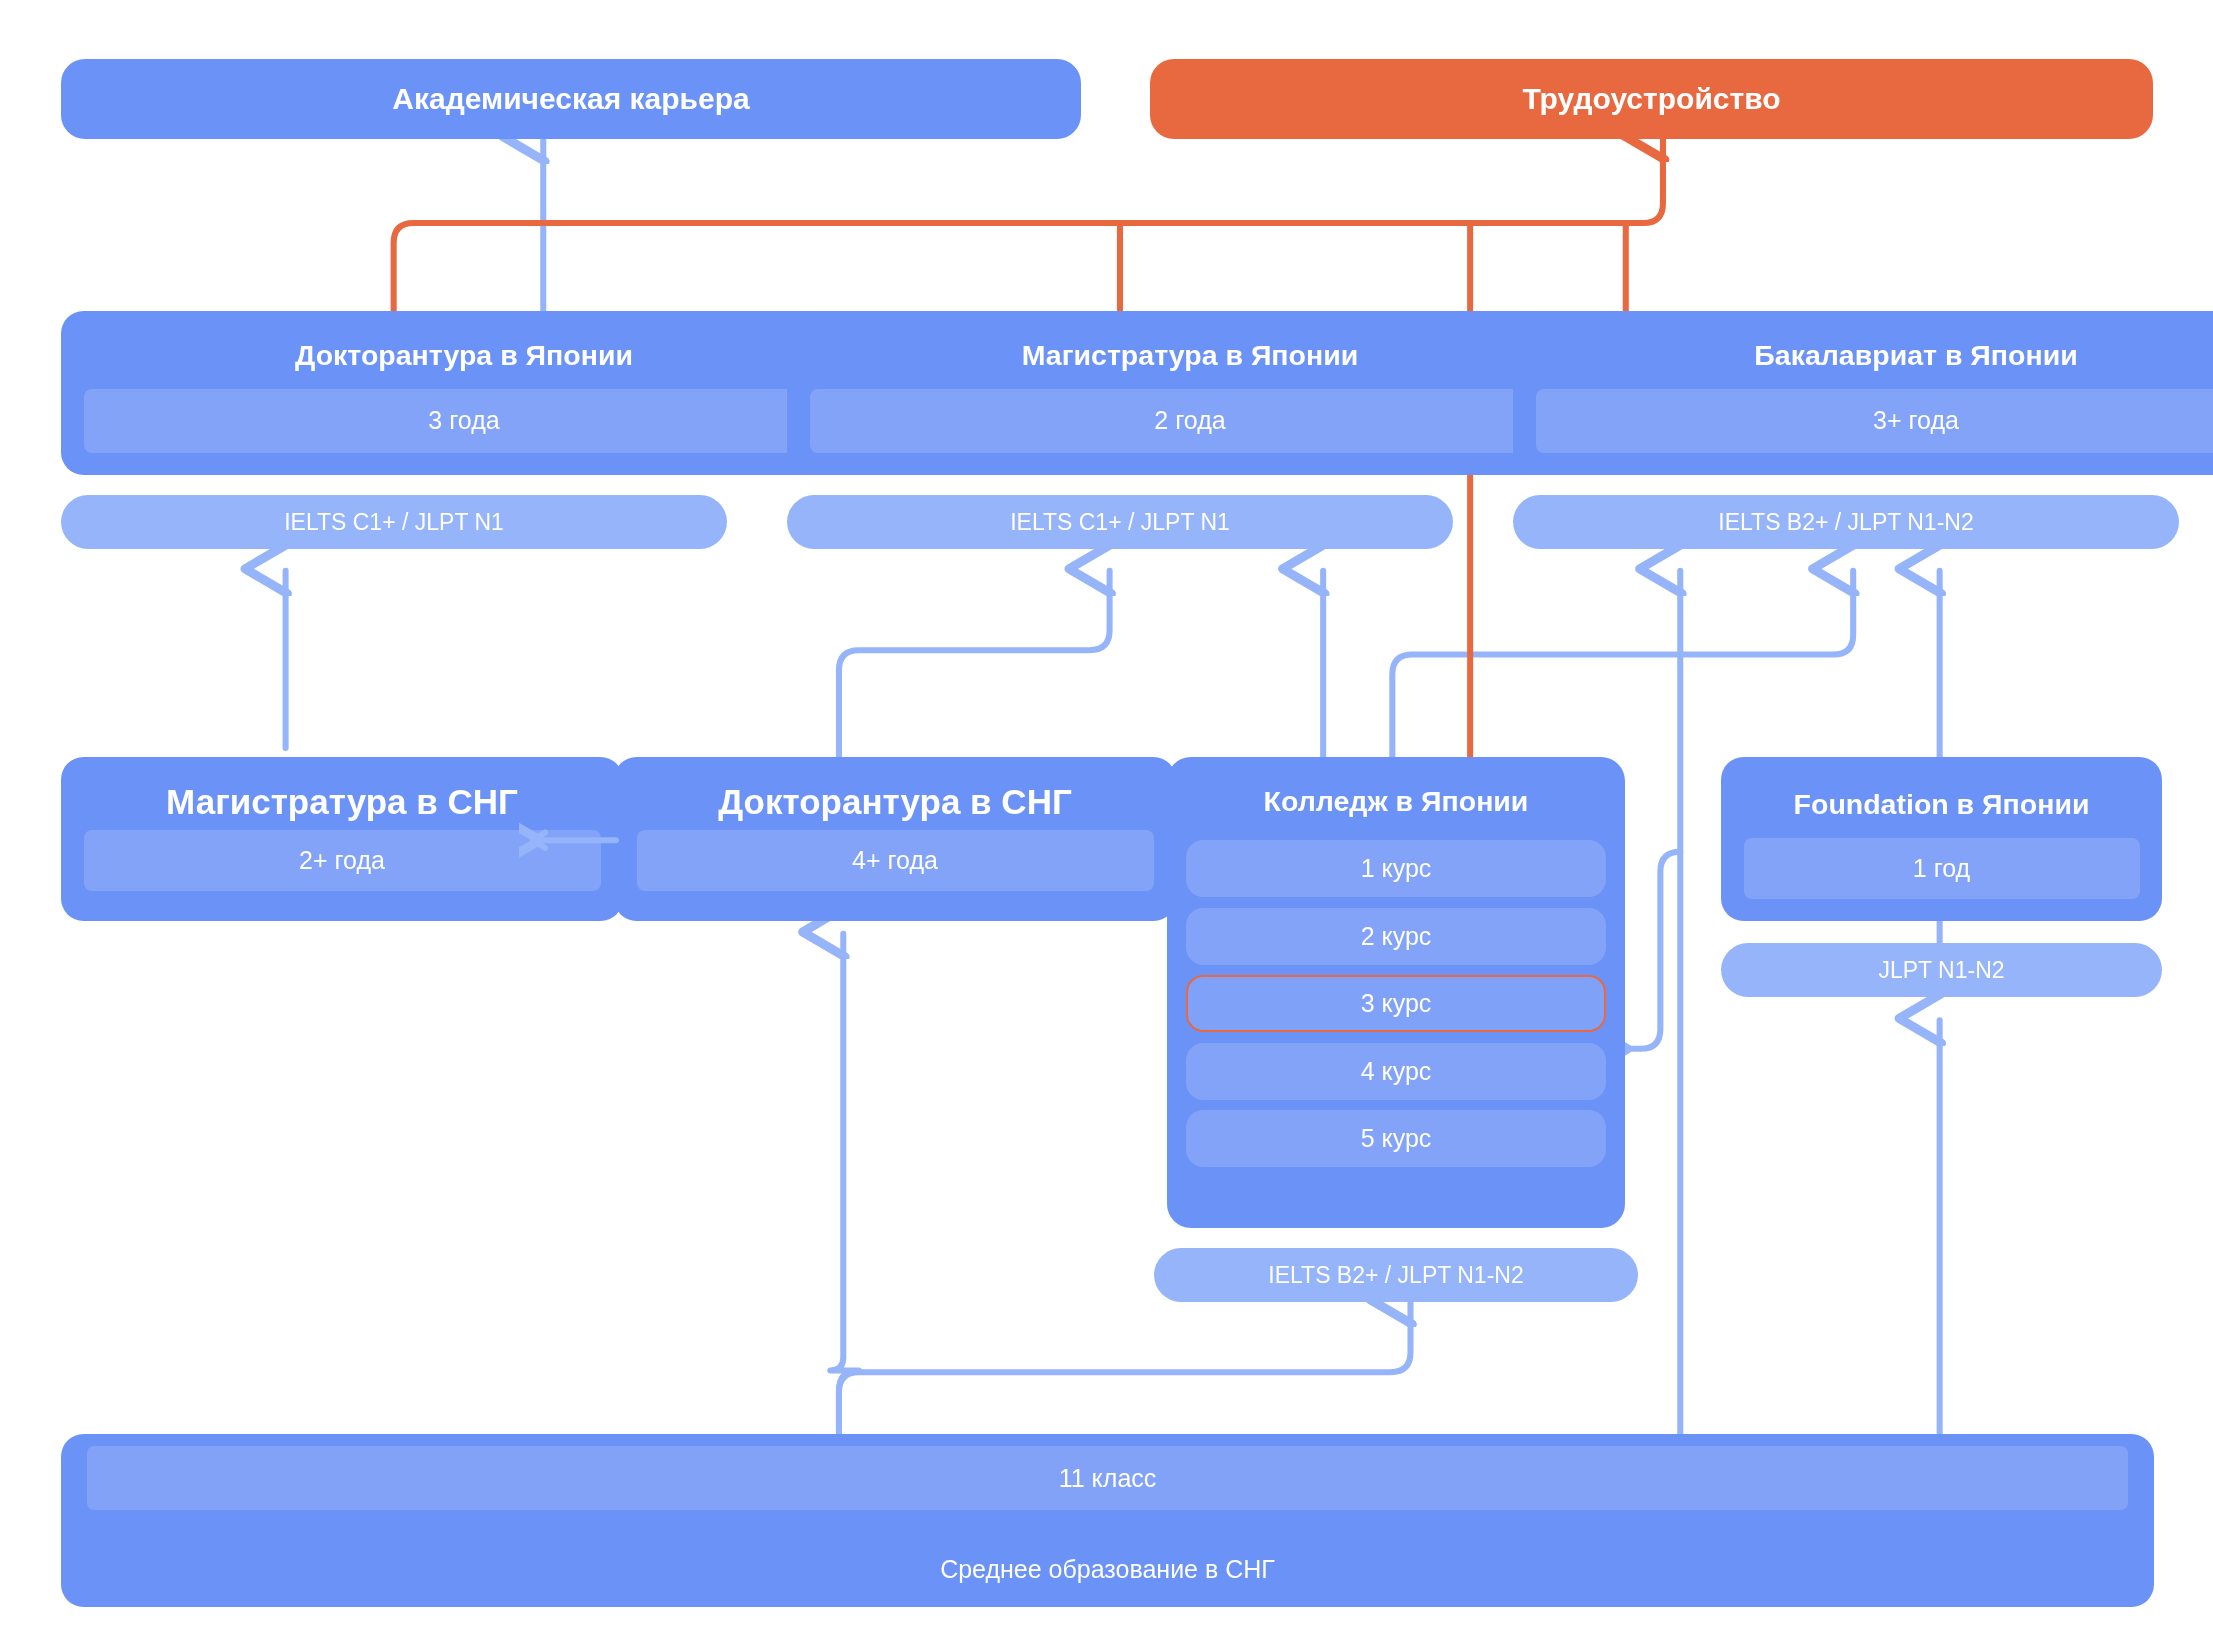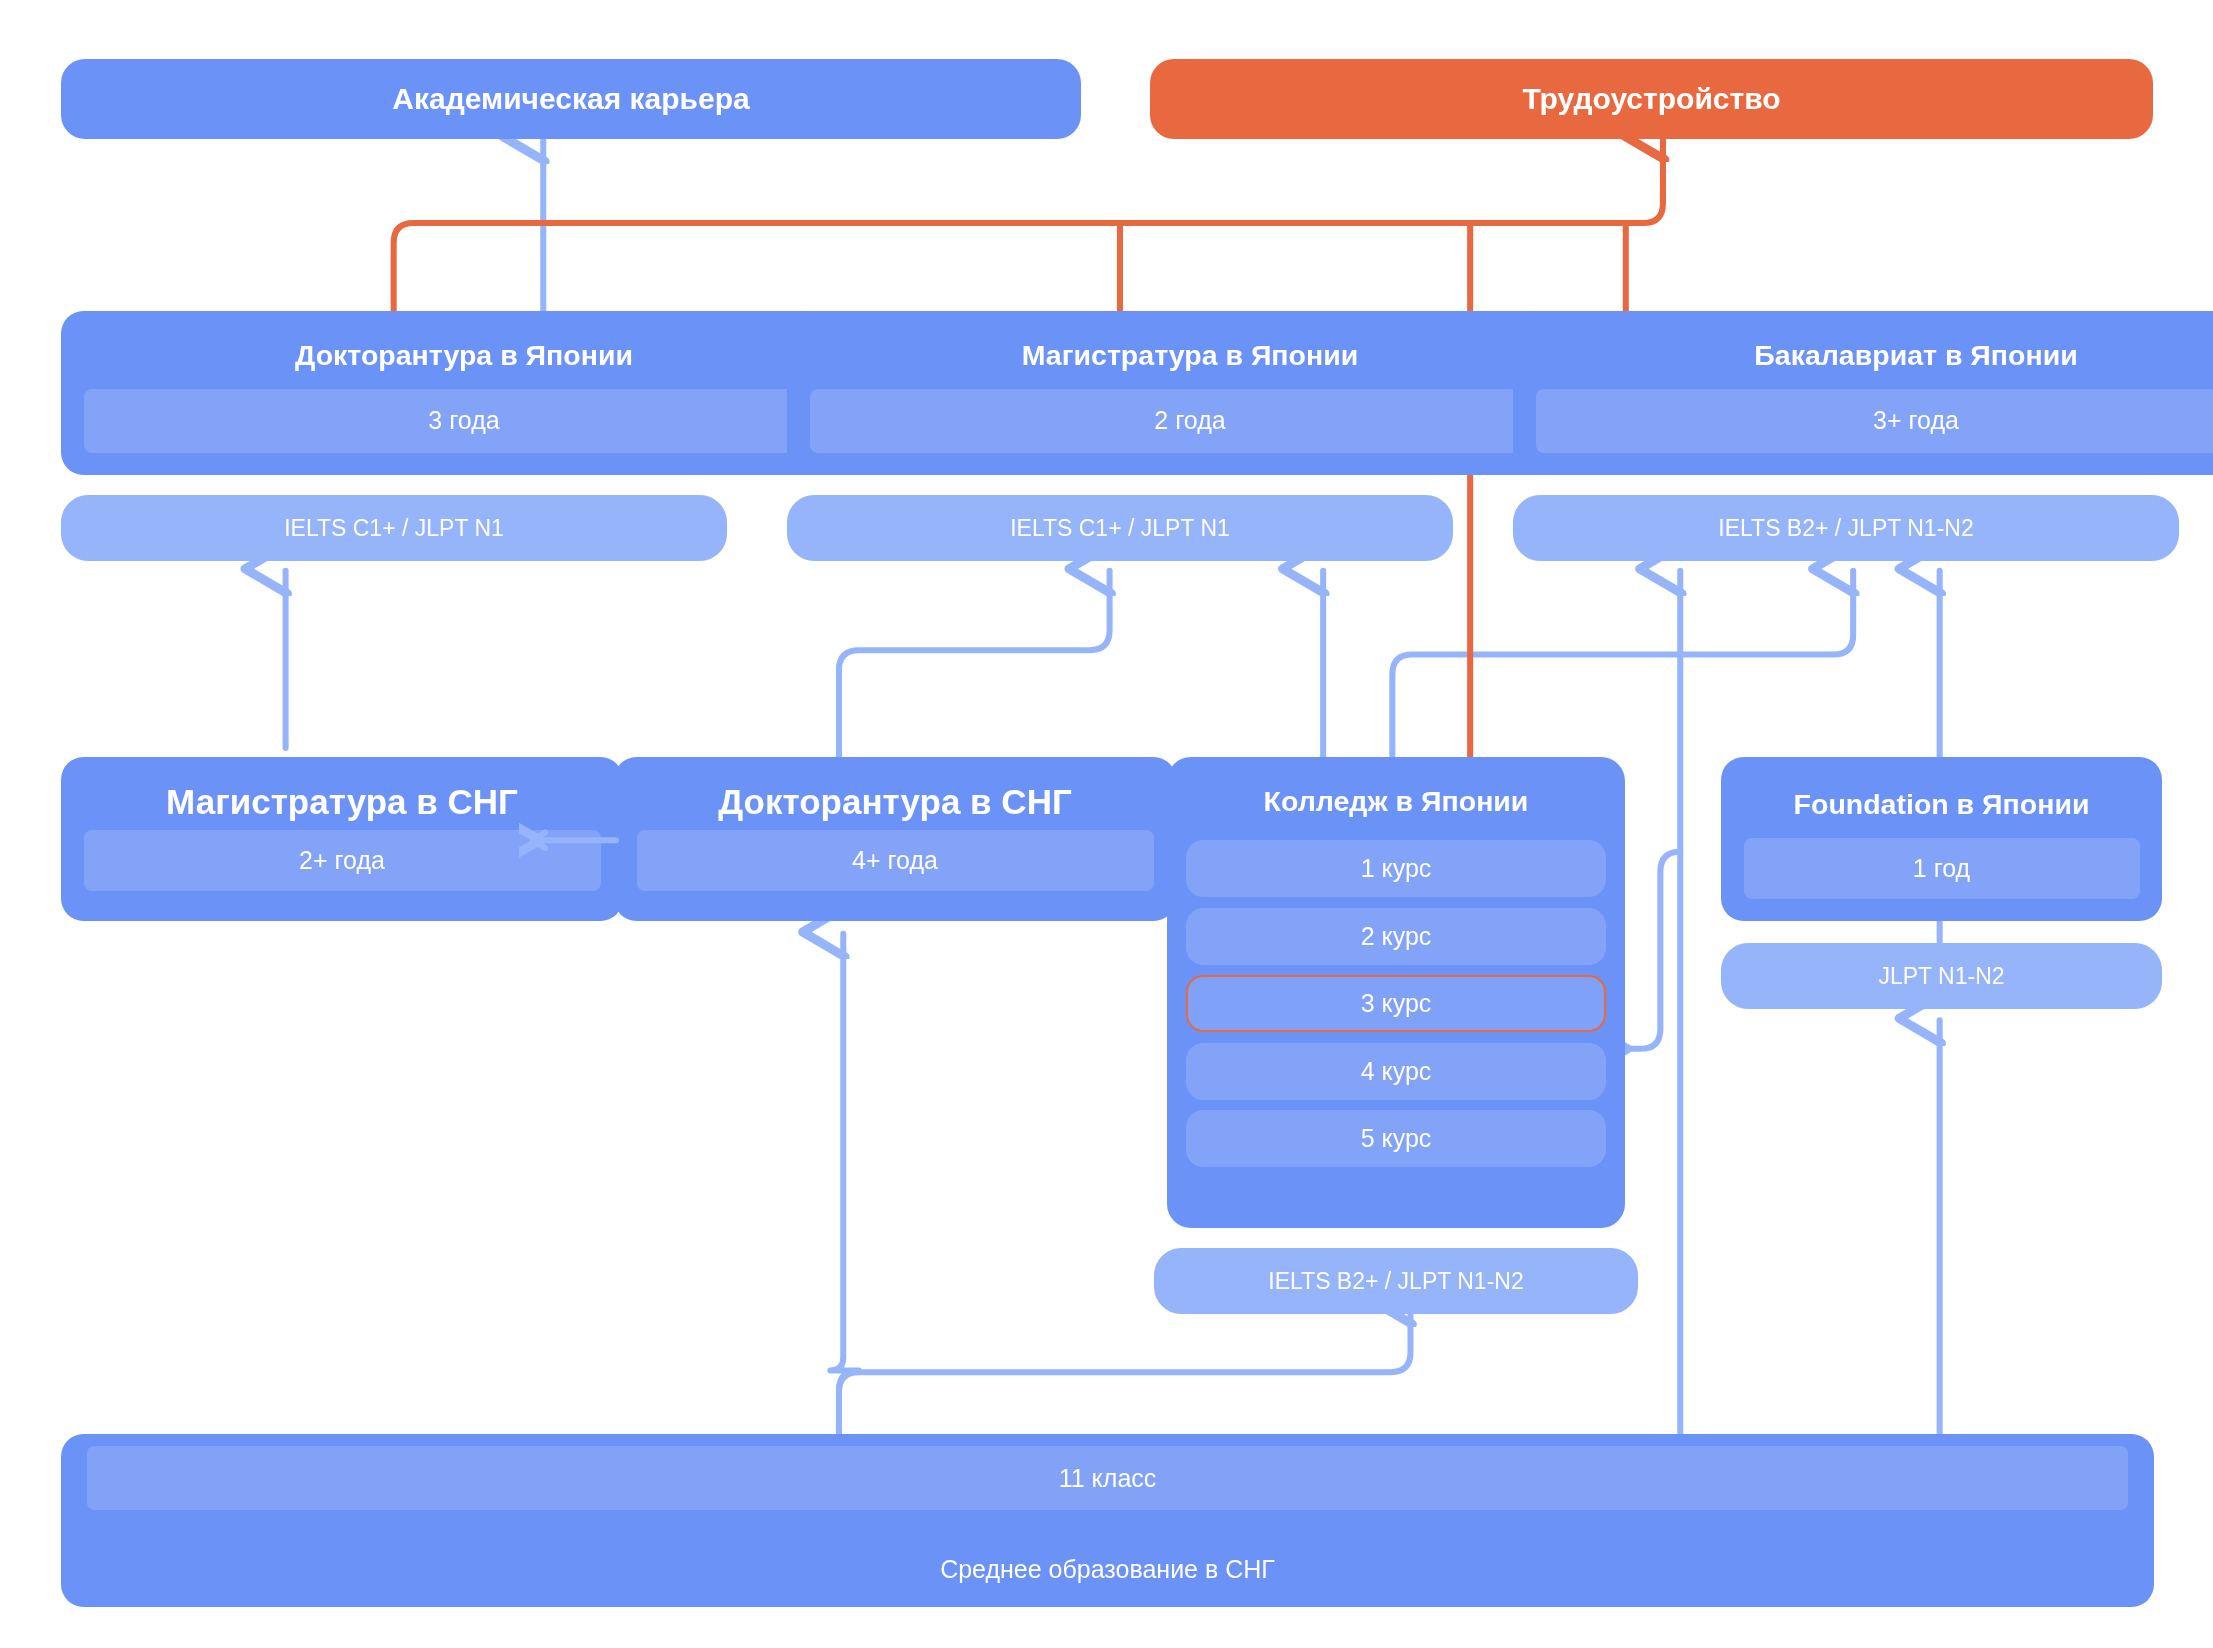--- a/index.html
+++ b/index.html
@@ -18,21 +18,21 @@
           justify-content:center;color:#fff;font-weight:bold;font-size:30px;z-index:3;}
   .banner.blue{background:#6B92F6;}
   .banner.orange{background:#E8693F;}
 
   
   .degcard{width:806px;height:164px;padding:15.6px 22.5px 19px;}
   .degcard .title{font-size:28.5px;line-height:43px;margin-top:7px;}
   .degcard .pill{width:100%;height:64px;font-size:25px;margin-top:12px;}
 
   
-  .langbadge{position:absolute;height:66px;border-radius:27px;background:#96B4FA;
+  .langbadge{position:absolute;height:54px;border-radius:27px;background:#96B4FA;
              display:flex;align-items:center;justify-content:center;
              color:#fff;font-size:23px;z-index:3;}
 
   
   .ciscard{width:562px;height:164px;padding:15.6px 22.5px 19px;}
   .ciscard .title{font-size:35px;line-height:43px;margin-top:7px;}
   .ciscard .pill{width:100%;height:61px;font-size:25px;margin-top:7px;}
 
   
   .college{width:458px;height:471px;padding:15.6px 19px 19px;border-radius:24px;}

